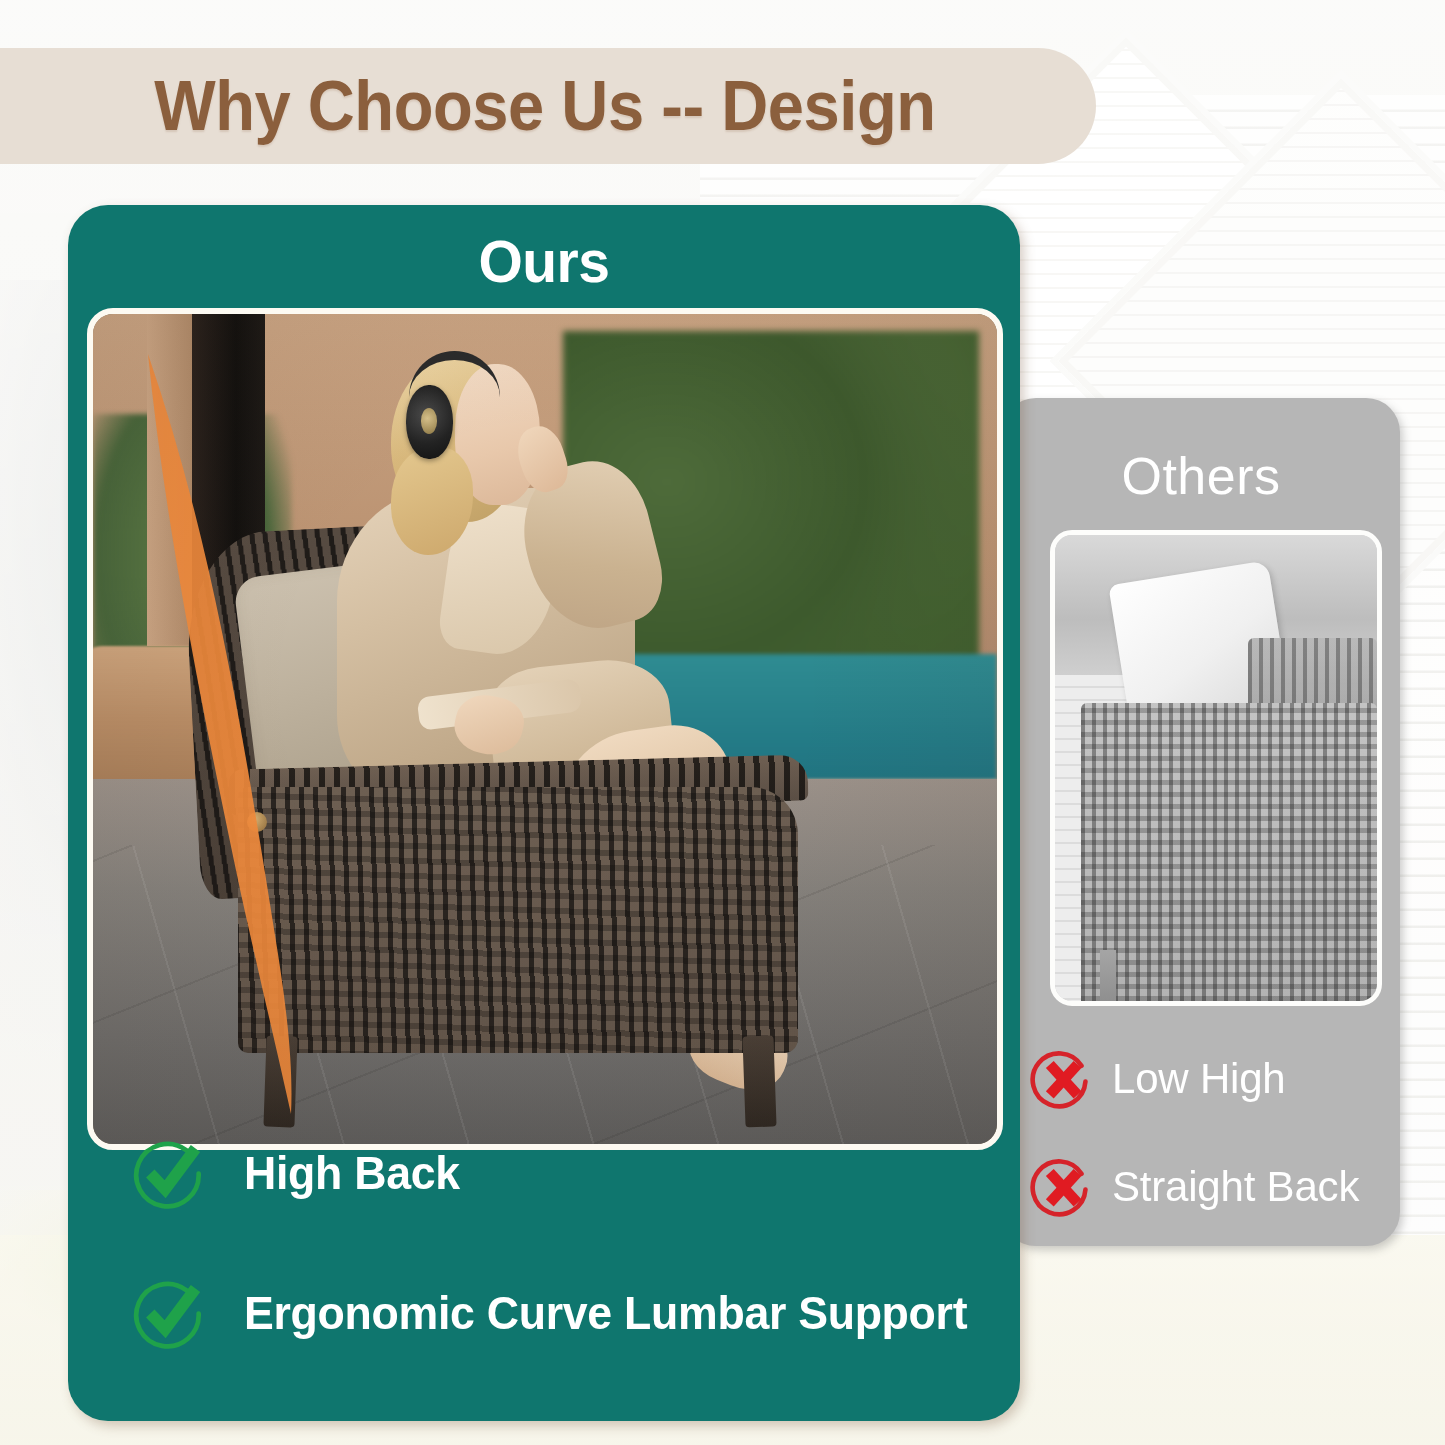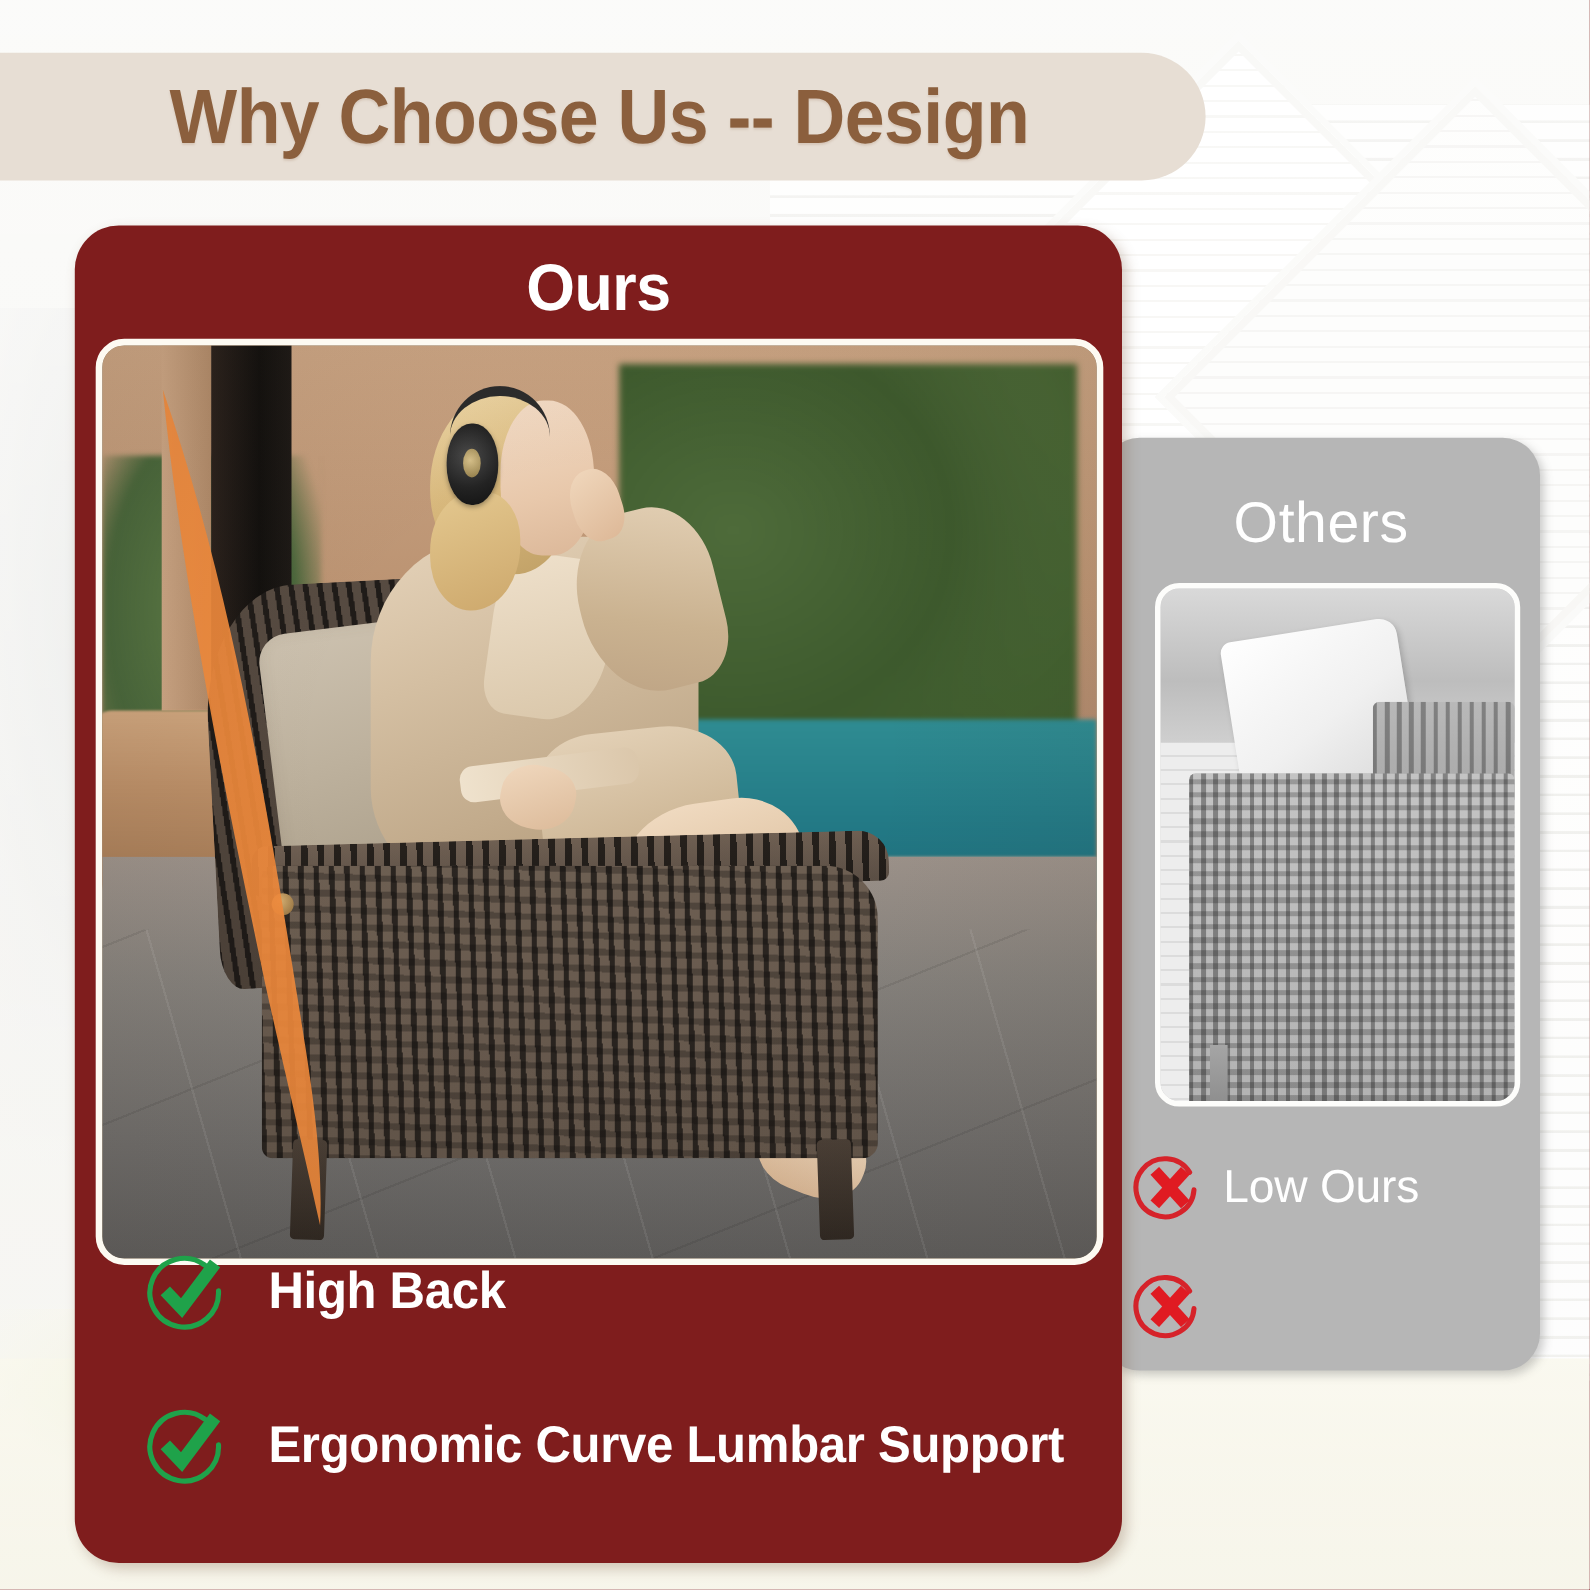--- a/index.html
+++ b/index.html
@@ -180,21 +180,21 @@
     background: linear-gradient(180deg,#a5a5a5,#8f8f8f);
   }
 
   
   .panel-ours {
     position: absolute;
     left: 68px;
     top: 205px;
     width: 952px;
     height: 1216px;
-    background: #7f1d1d;
+    background: #0f766e;
     border-radius: 40px;
     box-shadow: 4px 5px 12px rgba(120,85,60,.30);
     z-index: 9;
   }
   .ours-title {
     position: absolute;
     left: 0; right: 0;
     top: 22px;
     text-align: center;
     font-size: 60px;
@@ -516,30 +516,31 @@
 
     <div class="bullets-others">
       <div class="bullet-row-o">
         <span class="bullet-icon-o">
           <svg viewBox="0 0 100 100" width="66" height="66" aria-hidden="true">
             <path d="M78 30 A40 40 0 1 0 84 54" fill="none" stroke="#d6232a" stroke-width="7" stroke-linecap="round"></path>
             <path d="M30 28 L72 74" stroke="#e01b22" stroke-width="16" stroke-linecap="butt"></path>
             <path d="M72 28 L30 74" stroke="#e01b22" stroke-width="16" stroke-linecap="butt"></path>
           </svg>
         </span>
-        <span class="bullet-label-o">Low Ours</span>
+        <span class="bullet-label-o">Low High</span>
       </div>
       <div class="bullet-row-o">
         <span class="bullet-icon-o">
           <svg viewBox="0 0 100 100" width="66" height="66" aria-hidden="true">
             <path d="M78 30 A40 40 0 1 0 84 54" fill="none" stroke="#d6232a" stroke-width="7" stroke-linecap="round"></path>
             <path d="M30 28 L72 74" stroke="#e01b22" stroke-width="16" stroke-linecap="butt"></path>
             <path d="M72 28 L30 74" stroke="#e01b22" stroke-width="16" stroke-linecap="butt"></path>
           </svg>
         </span>
+        <span class="bullet-label-o">Straight Back</span>
       </div>
     </div>
   </div>
 
   <div class="panel-ours">
     <div class="ours-title">Ours</div>
 
     <div class="ours-photo">
       <div class="sc-wall"></div>
       <div class="sc-hedge"></div>

